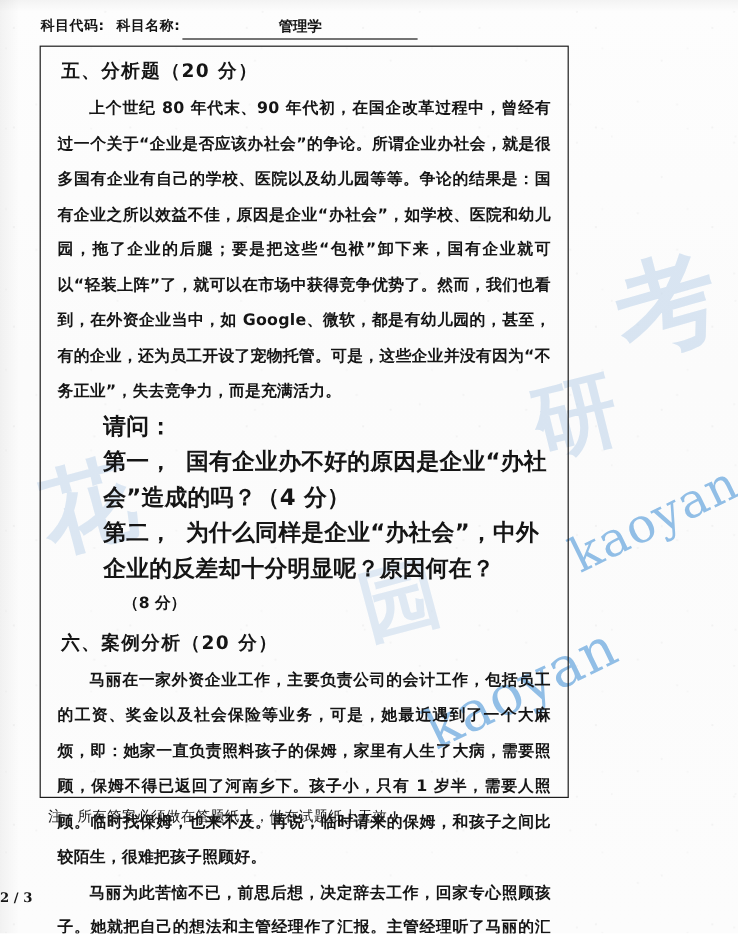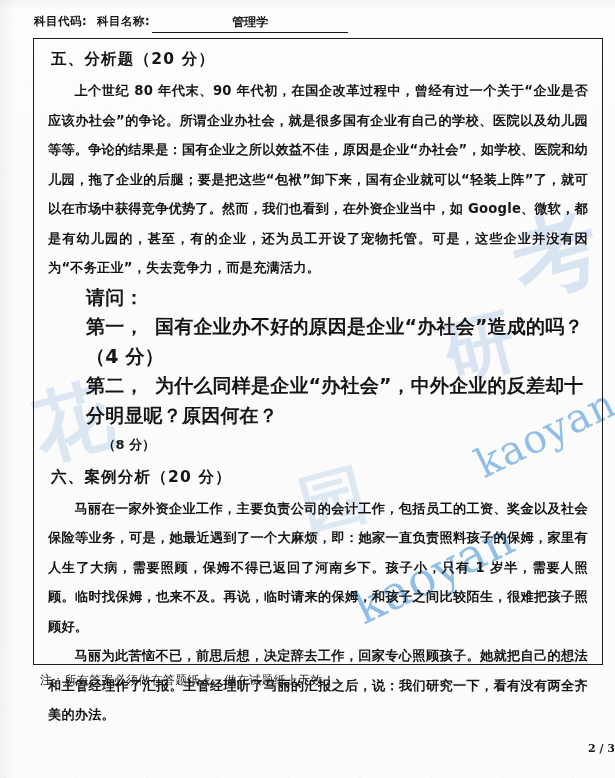--- a/index.html
+++ b/index.html
@@ -94,21 +94,21 @@
     font-family: "DejaVu Sans", "Liberation Sans", sans-serif;
     font-size: 12px;
   }
   .hdr-gap { width: 10px; }
 
   
   .box {
     position: absolute;
     left: 33px;
     top: 38px;
-    width: 570px;
+    width: 441px;
     height: 627px;
     border: 1.3px solid #1d1d1d;
     border-top-width: 1.6px;
     box-sizing: border-box;
   }
   .box-inner {
     position: absolute;
     inset: 0;
     padding: 6px 14px 0 14px;
     box-sizing: border-box;
@@ -158,21 +158,21 @@
     top: 672px;
     font-size: 12px;
     font-weight: 400;
     letter-spacing: 0.3px;
   }
   .pageno {
     position: absolute;
     left: 0;
     right: 0;
     top: 742px;
-    text-align: right;
+    text-align: left;
     font-size: 11px;
     font-weight: 700;
     font-family: "DejaVu Serif", "Liberation Serif", serif;
   }
 
   
   .edge-l { position: absolute; left: 0; top: 0; bottom: 0; width: 16px;
             background: linear-gradient(90deg, rgba(0,0,0,0.045), transparent); pointer-events: none; }
   .edge-t { position: absolute; left: 0; right: 0; top: 0; height: 10px;
             background: linear-gradient(180deg, rgba(0,0,0,0.04), transparent); pointer-events: none; }

